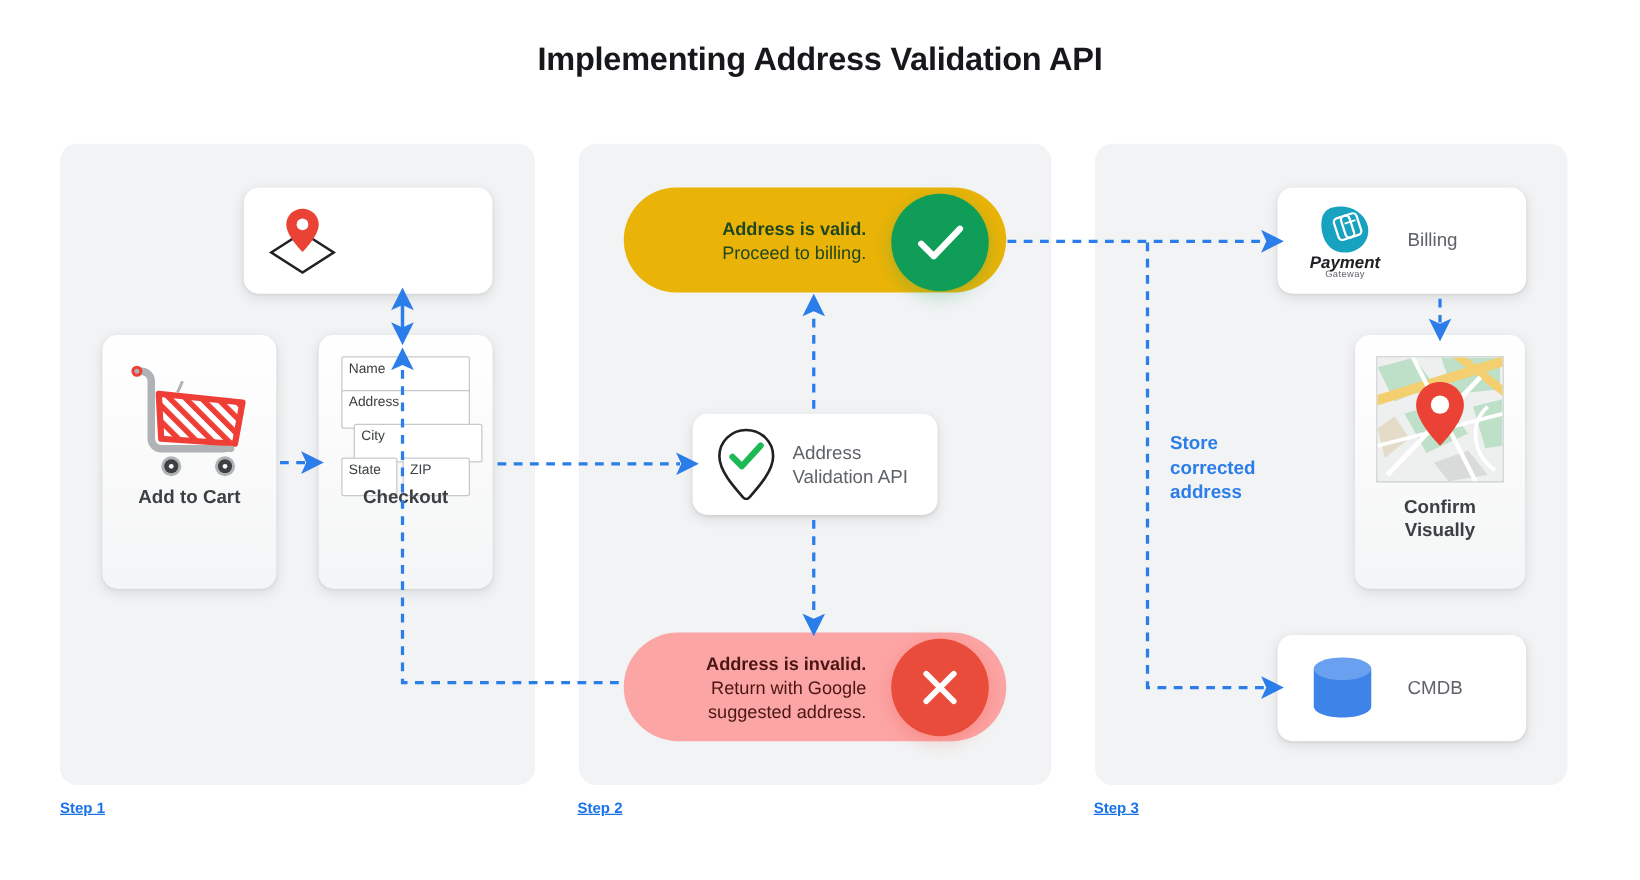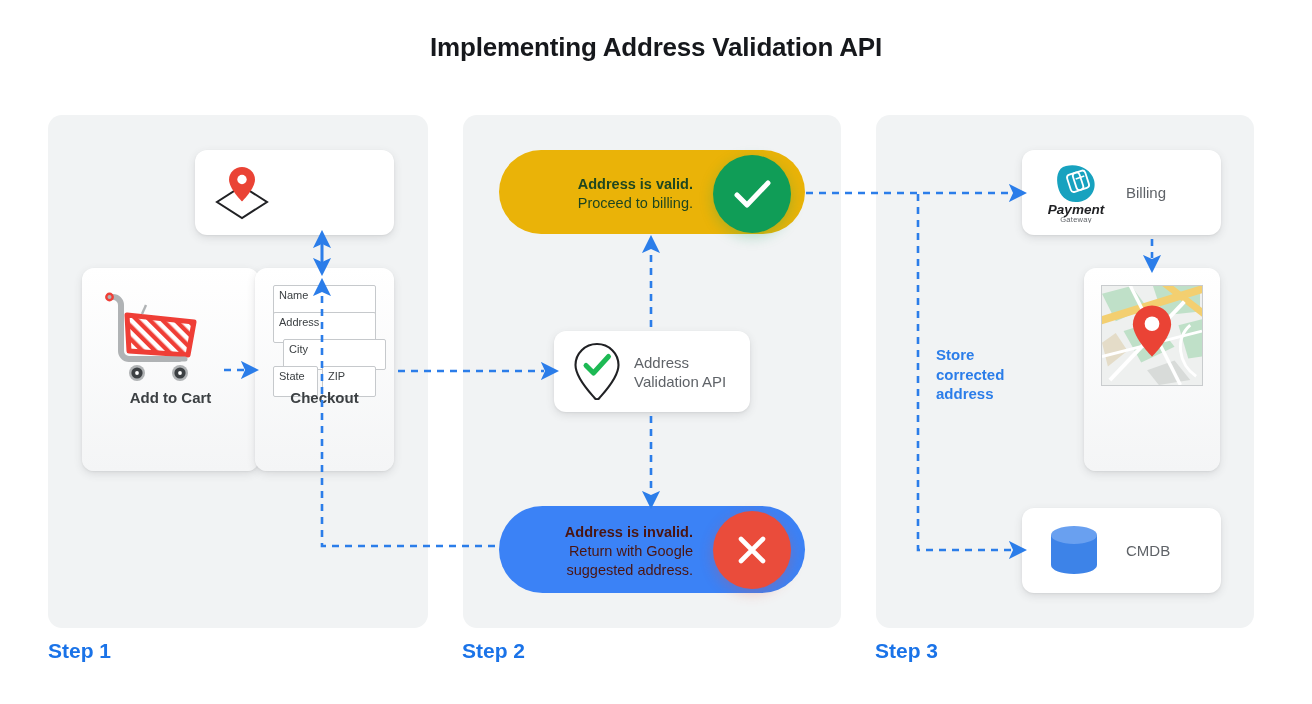--- a/index.html
+++ b/index.html
@@ -28,24 +28,25 @@
     position: absolute;
     background: #f1f3f4;
     border-radius: 14px;
   }
   #panel-1 { left: 48px;  top: 115px; width: 380px; height: 513px; }
   #panel-2 { left: 463px; top: 115px; width: 378px; height: 513px; }
   #panel-3 { left: 876px; top: 115px; width: 378px; height: 513px; }
 
   .step-label {
     position: absolute;
-    font-size: 21px;
+    font-size: 12px;
     font-weight: bold;
     color: #1a73e8;
     top: 639px;
+    text-decoration: underline;
   }
   #step-label-1 { left: 48px; }
   #step-label-2 { left: 462px; }
   #step-label-3 { left: 875px; }
 
   
   .card {
     position: absolute;
     background: #ffffff;
     border-radius: 12px;
@@ -72,21 +73,21 @@
     color: #5f6368;
     line-height: 19px;
   }
 
   
   #card-autocomplete { left: 195px; top: 150px; width: 199px; height: 85px; }
   #autocomplete-icon { position: absolute; left: 16px; top: 14px; width: 62px; height: 56px; }
   #autocomplete-label { left: 90px; top: 22px; width: 100px; }
 
   
-  #card-cart { left: 82px; top: 268px; width: 164px; height: 203px; padding-left: 13px; }
+  #card-cart { left: 82px; top: 268px; width: 139px; height: 203px; }
   #cart-icon { position: absolute; left: 20px; top: 20px; width: 100px; height: 96px; }
   #cart-caption { top: 120px; }
 
   
   #card-checkout { left: 255px; top: 268px; width: 139px; height: 203px; }
   #checkout-caption { top: 120px; }
   .form-field {
     position: absolute;
     border: 1px solid #c6c9cc;
     background: #fff;
@@ -108,21 +109,21 @@
   .pill {
     position: absolute;
     border-radius: 44px;
   }
   #pill-valid {
     left: 499px; top: 150px; width: 306px; height: 84px;
     background: #eab308;
   }
   #pill-invalid {
     left: 499px; top: 506px; width: 306px; height: 87px;
-    background: #3b82f6;
+    background: #fca5a5;
   }
   .pill-text {
     position: absolute;
     right: 112px;
     text-align: right;
     font-size: 14.5px;
     line-height: 19px;
   }
   #valid-text  { top: 25px; color: #1e4620; }
   #invalid-text{ top: 17px; color: #4a1512; }
@@ -295,20 +296,24 @@
     <path d="M46 86 L74 76 L90 96 L58 101 Z" fill="#d8dbd9"></path>
     <path d="M-4 36 L106 2" stroke="#f3cf70" stroke-width="8" fill="none"></path>
     <path d="M62 -4 L106 30" stroke="#f3cf70" stroke-width="7" fill="none"></path>
     <path d="M8 96 L84 16" stroke="#ffffff" stroke-width="4" fill="none"></path>
     <path d="M28 -2 L80 101" stroke="#ffffff" stroke-width="3.5" fill="none"></path>
     <path d="M0 72 L102 46" stroke="#ffffff" stroke-width="3" fill="none"></path>
     <path d="M90 40 C74 54 78 80 96 92" stroke="#ffffff" stroke-width="3" fill="none"></path>
     <path d="M51 20 c-11 0-19.5 8.6-19.5 19 0 14 19.5 33 19.5 33 s19.5-19 19.5-33 C70.5 28.6 62 20 51 20 Z" fill="#ea4335"></path>
     <circle cx="51" cy="38.5" r="7.5" fill="#ffffff"></circle>
   </svg>
+  <div class="card-caption" id="confirm-caption">
+    <span>Confirm</span><br>
+    <span>Visually</span>
+  </div>
 </div>
 
 <div class="card" id="card-cmdb">
   <svg id="cmdb-icon" viewBox="0 0 66 58">
     <path d="M9 13 v30 c0 5.2 10.3 9 23 9 s23-3.8 23-9 V13 Z" fill="#3d83e8"></path>
     <ellipse cx="32" cy="13" rx="23" ry="9" fill="#69a0f0"></ellipse>
   </svg>
   <div class="card-label" id="cmdb-label">CMDB</div>
 </div>
 

